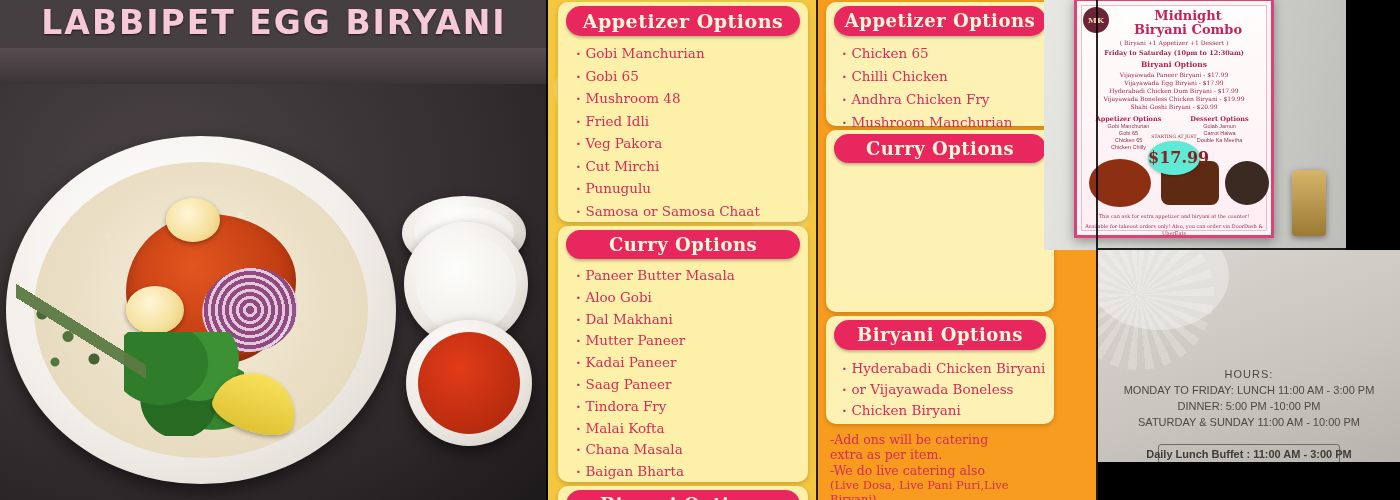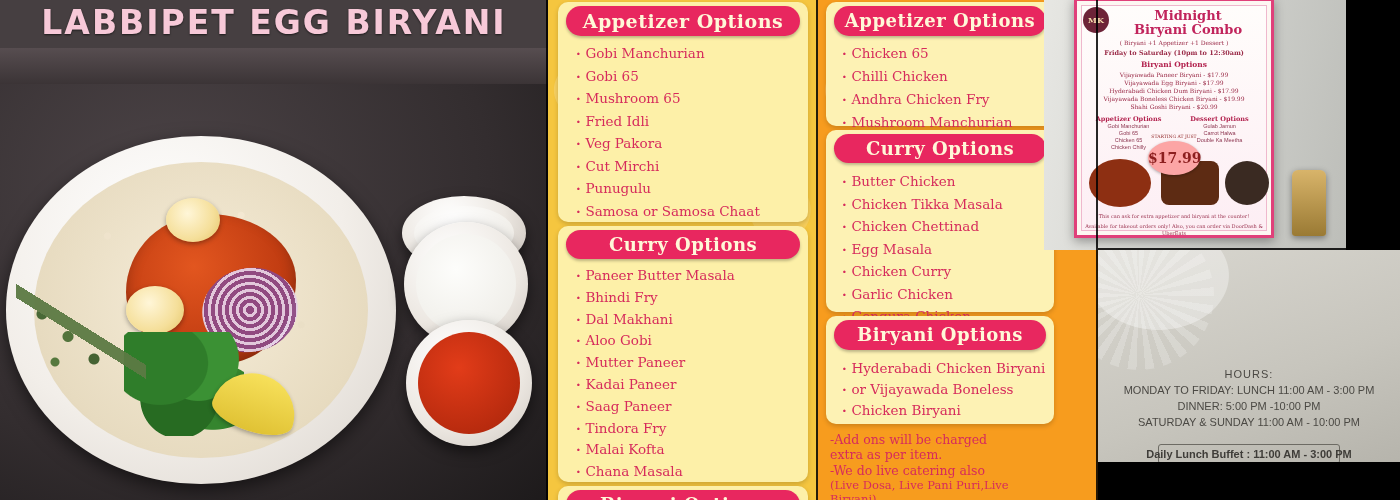--- a/index.html
+++ b/index.html
@@ -229,26 +229,26 @@
   }
   .p-cols { position:absolute; left:6px; right:6px; display:flex; }
   .p-col { flex:1; text-align:center; }
   .p-col h4 {
     margin:0; color:#b3234f; font-size:6.5px; font-family:"DejaVu Serif",serif;
   }
   .p-col p { margin:0; color:#8d3550; font-size:5.5px; line-height:7px; }
   .p-price {
     position:absolute; left:50%; transform:translateX(-50%);
     width:52px; height:34px;
-    background:#fca5a5;
+    background:#5eead4;
     border-radius:50%;
     color:#8c1f1f;
     font-family:"DejaVu Serif", serif;
     font-weight:bold;
-    font-size:14px;
+    font-size:16px;
     text-align:center;
     line-height:34px;
     box-shadow:0 1px 3px rgba(0,0,0,.3);
   }
   .p-food {
     position:absolute; border-radius:50%;
   }
   .p-foot {
     position:absolute; left:6px; right:6px;
     text-align:center; color:#9b3350; font-size:5px; line-height:7px;
@@ -352,36 +352,35 @@
   </div>
 
   <div class="menu-col c1">
     <div class="paper"></div>
 
     <div class="card" style="left:10px; top:2px; width:250px; height:220px;">
       <div class="sec-head pink" style="top:4px; height:30px; line-height:30px; font-size:19px;">Appetizer Options</div>
       <ul class="items" style="left:18px; top:40px; font-size:13.5px; line-height:22.5px;">
         <li>Gobi Manchurian</li>
         <li>Gobi 65</li>
-        <li>Mushroom 65</li>
+        <li>Mushroom 48</li>
         <li>Fried Idli</li>
         <li>Veg Pakora</li>
         <li>Cut Mirchi</li>
         <li>Punugulu</li>
         <li>Samosa or Samosa Chaat</li>
       </ul>
     </div>
 
     <div class="card" style="left:10px; top:226px; width:250px; height:256px;">
       <div class="sec-head pink" style="top:4px; height:29px; line-height:29px; font-size:18px;">Curry Options</div>
       <ul class="items" style="left:18px; top:39px; font-size:13.5px; line-height:21.8px;">
         <li>Paneer Butter Masala</li>
-        <li>Bhindi Fry</li>
+        <li>Aloo Gobi</li>
         <li>Dal Makhani</li>
-        <li>Aloo Gobi</li>
         <li>Mutter Paneer</li>
         <li>Kadai Paneer</li>
         <li>Saag Paneer</li>
         <li>Tindora Fry</li>
         <li>Malai Kofta</li>
         <li>Chana Masala</li>
         <li>Baigan Bharta</li>
       </ul>
     </div>
 
@@ -398,42 +397,33 @@
       <ul class="items" style="left:16px; top:40px; font-size:13.5px; line-height:23px;">
         <li>Chicken 65</li>
         <li>Chilli Chicken</li>
         <li>Andhra Chicken Fry</li>
         <li>Mushroom Manchurian</li>
       </ul>
     </div>
 
     <div class="card" style="left:8px; top:130px; width:228px; height:182px;">
       <div class="sec-head pink" style="top:4px; height:29px; line-height:29px; font-size:18px;">Curry Options</div>
-      <ul class="items" style="left:16px; top:40px; font-size:13.5px; line-height:22.5px;">
-        <li>Butter Chicken</li>
-        <li>Chicken Tikka Masala</li>
-        <li>Chicken Chettinad</li>
-        <li>Egg Masala</li>
-        <li>Chicken Curry</li>
-        <li>Garlic Chicken</li>
-        <li>Gongura Chicken</li>
-      </ul>
     </div>
 
     <div class="card" style="left:8px; top:316px; width:228px; height:108px;">
       <div class="sec-head pink" style="top:4px; height:30px; line-height:30px; font-size:18px;">Biryani Options</div>
       <ul class="items" style="left:16px; top:42px; font-size:13.5px; line-height:21px;">
         <li>Hyderabadi Chicken Biryani</li>
         <li style="list-style:none">or Vijayawada Boneless</li>
         <li style="list-style:none">Chicken Biryani</li>
       </ul>
     </div>
 
     <div class="note" style="left:12px; top:432px; width:220px; font-size:12.5px;">
-      <div>-Add ons will be charged</div>
+      <div>-Add ons will be catering</div>
       <div>extra as per item.</div>
       <div>-We do live catering also</div>
       <div style="font-size:11.5px">(Live Dosa, Live Pani Puri,Live Biryani)</div>
     </div>
   </div>
 
   <div class="panel-poster">
     <div class="poster-wall"></div>
 
     <div class="poster">

